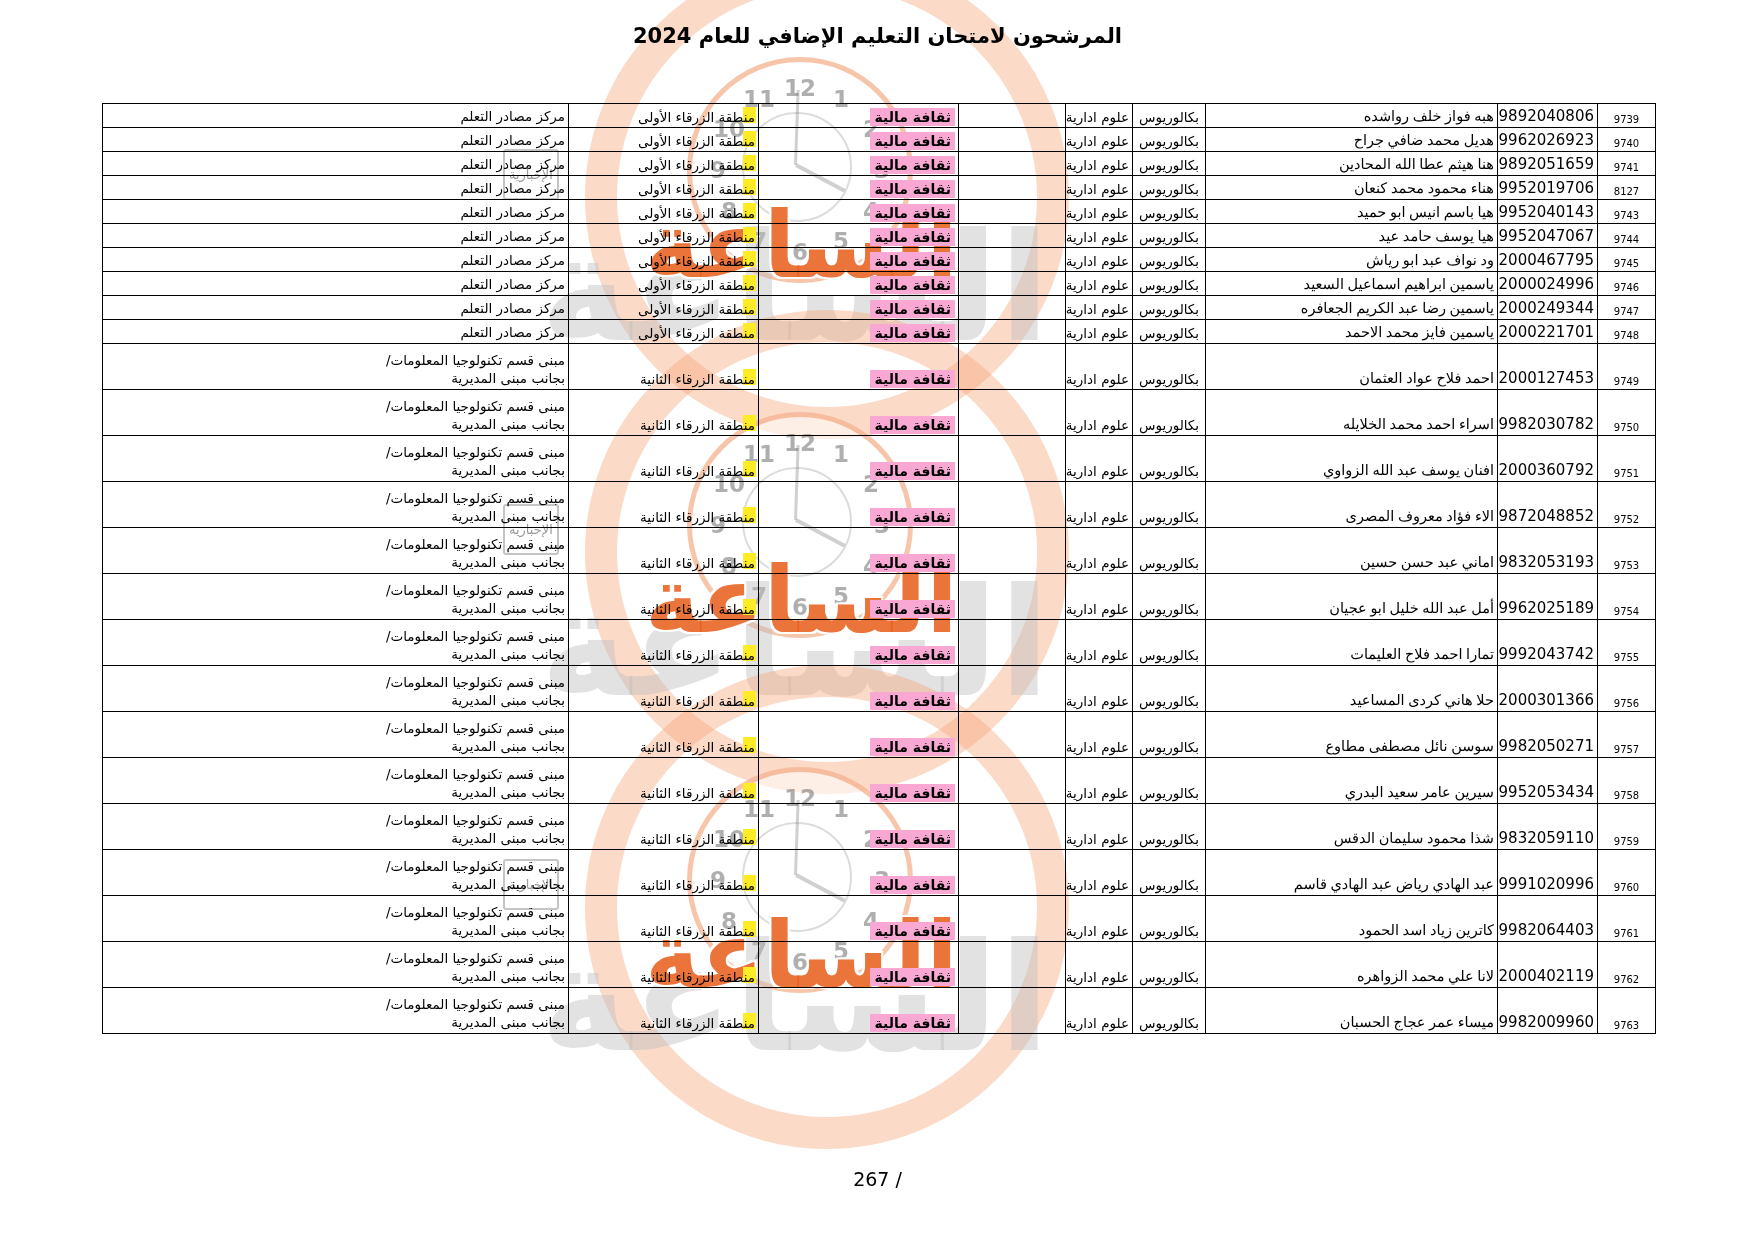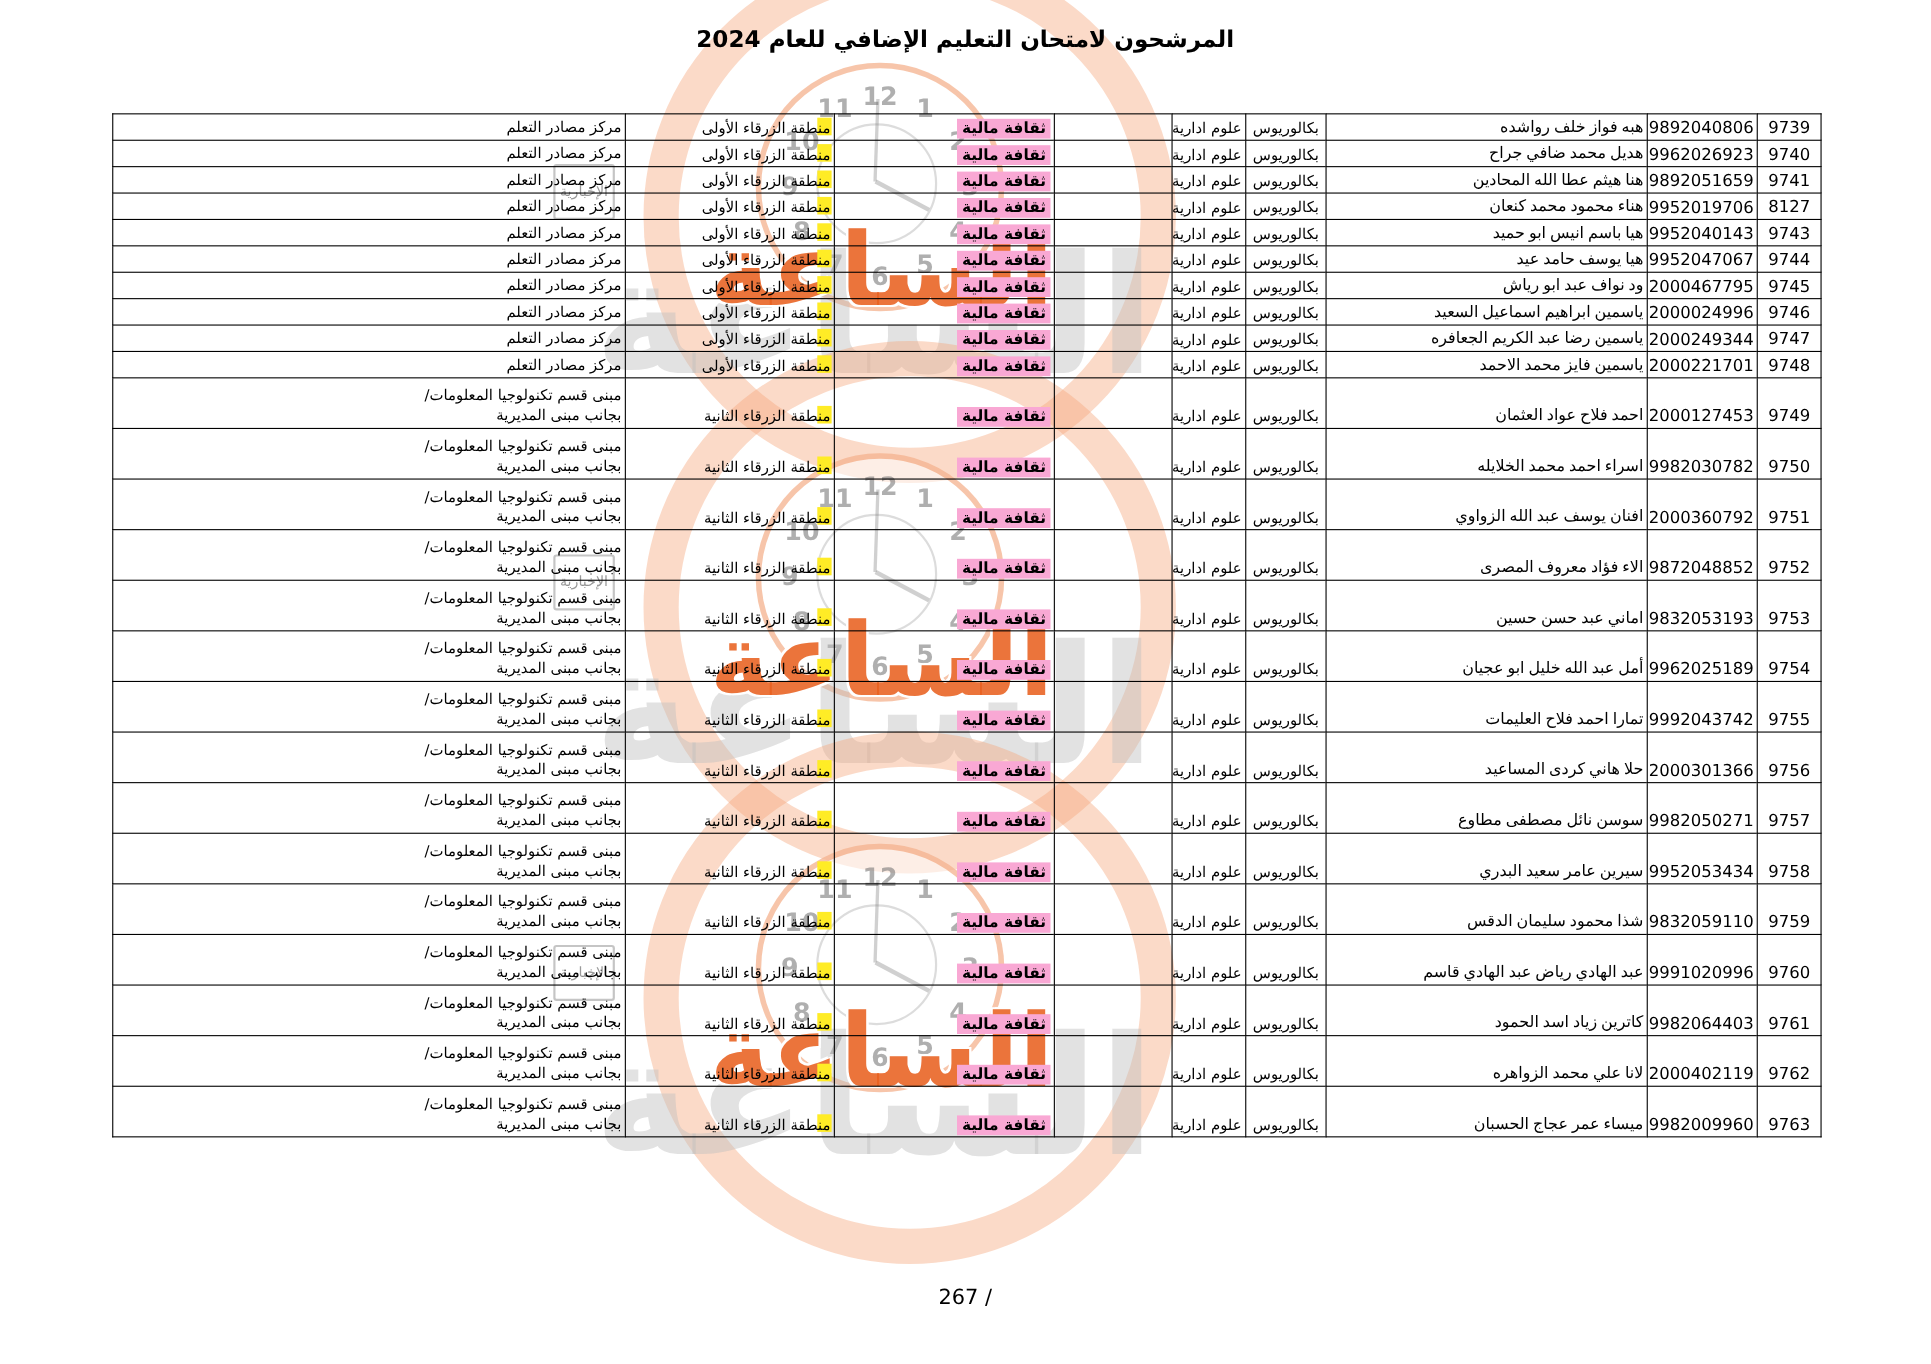--- a/index.html
+++ b/index.html
@@ -93,21 +93,21 @@
   table.cand td{
     border:1.6px solid #000;
     vertical-align:bottom;
     padding:0 3px 2px 3px;
     color:#000;
     overflow:hidden;white-space:nowrap;
   }
   tr.r-short td{height:21px;}
   tr.r-tall  td{height:43px;}
 
-  td.c-serial  {text-align:center;font-size:15px;padding-bottom:1px;}
+  td.c-serial  {text-align:center;font-size:10px;padding-bottom:1px;}
   td.c-national{text-align:right;font-size:15px;padding-bottom:1px;}
   td.c-name    {text-align:right;font-size:14.5px;font-family:Liberation Serif, serif;}
   td.c-degree  {text-align:center;font-size:13.5px;}
   td.c-major   {text-align:center;font-size:13.5px;}
   td.c-empty   {}
   td.c-subject {text-align:right;font-size:14px;font-weight:bold;padding-left:3px;padding-right:9px;}
   td.c-district{text-align:right;font-size:13.5px;position:relative;}
   td.c-center  {text-align:right;font-size:13.5px;}
 
   .hl{background:#f9a8d4;padding:1px 4px;}

